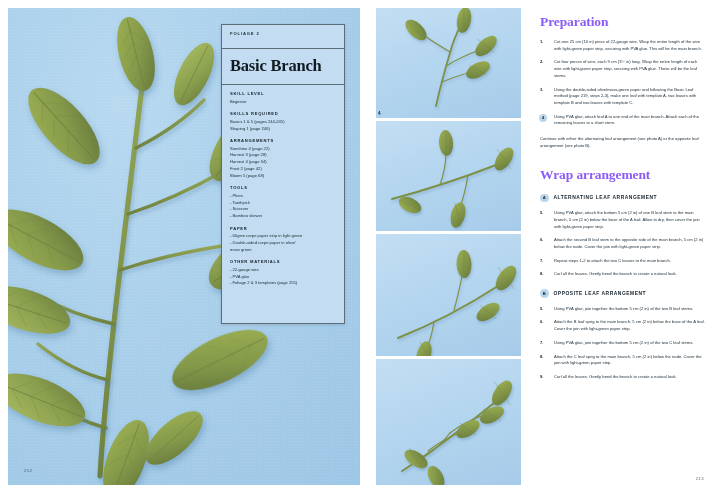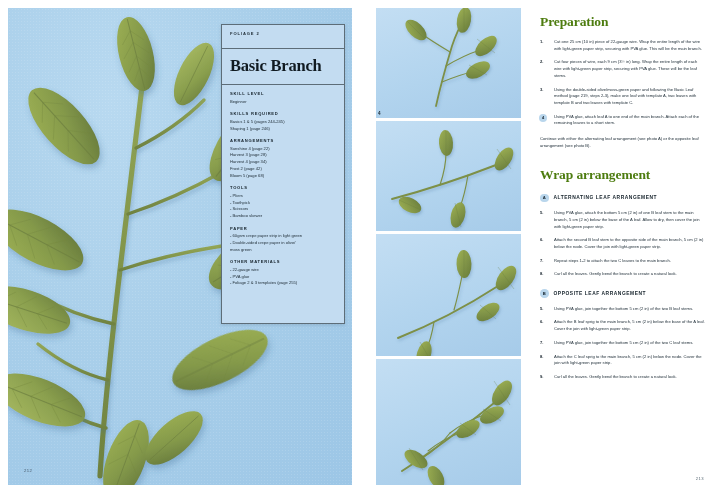--- a/index.html
+++ b/index.html
@@ -3,21 +3,21 @@
 <meta charset="utf-8">
 <style>
   html,body{margin:0;padding:0;background:#ffffff;}
   body{width:720px;height:493px;overflow:hidden;font-family:"Liberation Sans",sans-serif;}
   .spread{position:relative;width:720px;height:493px;background:#ffffff;}
 
   
   .page-left{position:absolute;left:0;top:0;width:360px;height:493px;background:#ffffff;}
   .photo-full{position:absolute;left:8px;top:8px;width:344px;height:477px;background:
      radial-gradient(ellipse at 30% 20%, #b8d9f0 0%, #a9cfea 45%, #9cc6e6 100%);
-     overflow:hidden;}
+     overflow:hidden;padding-left:32px;}
   .grain{position:absolute;inset:0;opacity:.35;
      background-image:radial-gradient(rgba(255,255,255,.35) .5px, transparent .6px);
      background-size:3px 3px;}
 
   .infocard{position:absolute;left:213px;top:16px;width:124px;height:300px;
      background:#c3dcf1;border:0.8px solid #5d6d78;padding:0;box-sizing:border-box;
      box-shadow:0 1px 3px rgba(40,60,80,.18);}
   .ic-pad{padding:6px 8px 7px 8px;}
   .ic-kicker{font-size:4.1px;letter-spacing:.9px;font-weight:bold;color:#1d2a33;margin-bottom:5px;}
   .ic-rule{height:.8px;background:#5d6d78;}
@@ -34,21 +34,21 @@
   .col-photos{position:absolute;left:16px;top:8px;width:145px;height:477px;}
   .ph{position:absolute;left:0;width:145px;background:
       linear-gradient(160deg,#c3def3 0%,#b2d4ee 55%,#a6cbe9 100%);overflow:hidden;}
   .ph1{top:0;height:110px;}
   .ph2{top:113px;height:110px;}
   .ph3{top:226px;height:122px;}
   .ph4{top:351px;height:126px;}
   .phlabel{position:absolute;left:2px;font-size:4.6px;font-weight:bold;color:#1b2730;}
 
   .col-text{position:absolute;left:180px;top:14px;width:166px;}
-  .h-serif{font-family:"Liberation Serif",serif;font-size:13.5px;font-weight:bold;color:#4d7c0f;
+  .h-serif{font-family:"Liberation Serif",serif;font-size:13.5px;font-weight:bold;color:#8b5cf6;
      margin:0 0 9px 0;letter-spacing:-0.1px;}
   .h-serif.second{margin-top:17px;}
   ol.steps{list-style:none;margin:0;padding:0;}
   ol.steps li{position:relative;padding-left:14px;margin-bottom:7px;font-size:4.15px;
      line-height:1.62;color:#23313b;}
   ol.steps li .num{position:absolute;left:0;top:0;width:10px;text-align:left;font-weight:bold;color:#1b2730;}
   ol.steps li .num.circ{left:-1px;width:8px;height:8px;line-height:8px;text-align:center;
      border-radius:50%;background:#b9d6ec;color:#15222b;font-size:3.9px;}
   .note{font-size:4.15px;line-height:1.62;color:#23313b;margin:9px 0 0 0;}
   .subhead{display:flex;align-items:center;gap:5px;margin:11px 0 8px 0;}

